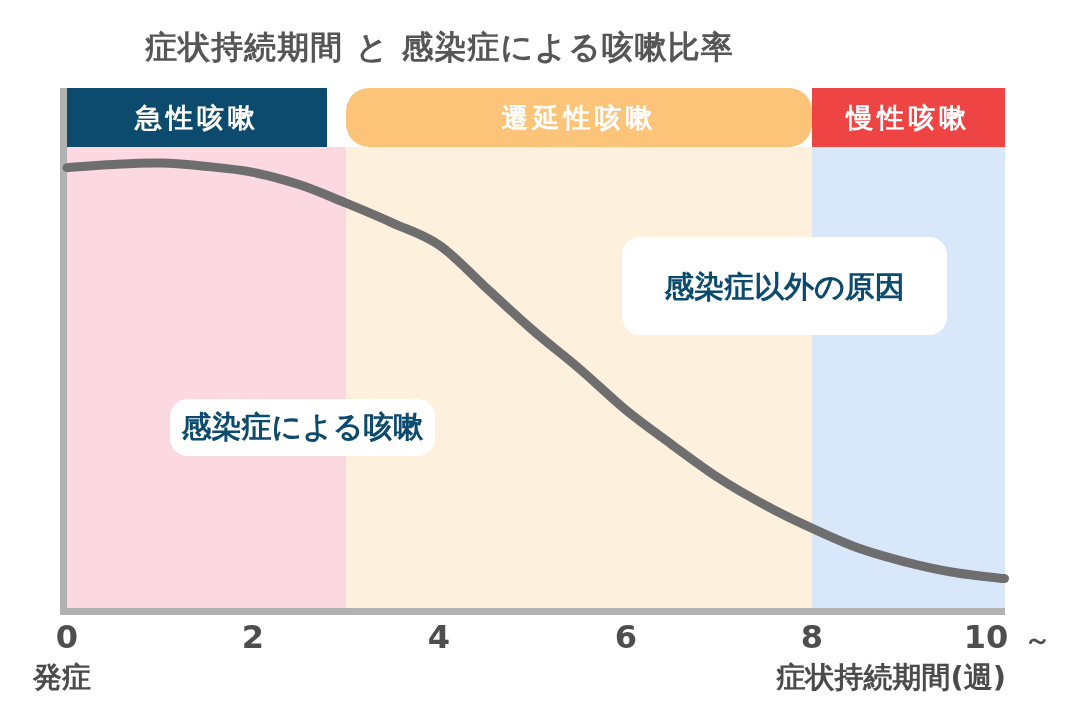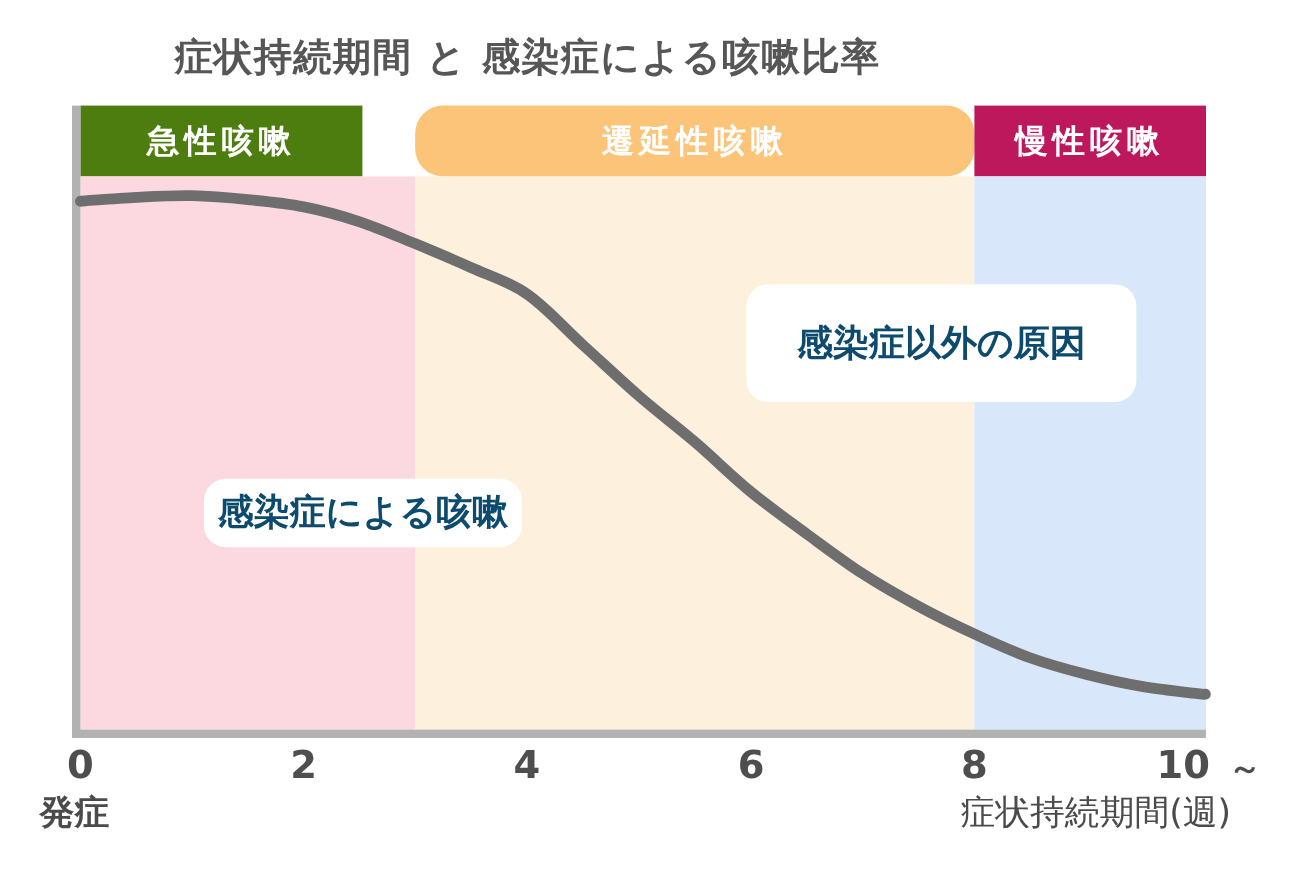--- a/index.html
+++ b/index.html
@@ -29,34 +29,34 @@
   .box-infection{left:170px;top:399px;width:265px;height:57px;font-size:30px;}
   .box-non-infection{left:622px;top:237px;width:325px;height:98px;font-size:30px;line-height:45px;}
   .tick{
     position:absolute;top:618px;transform:translateX(-50%);
     font-size:32px;font-weight:600;color:#4e4e4e;
   }
   .tick-0{left:67px;} .tick-1{left:253px;} .tick-2{left:439px;}
   .tick-3{left:626px;} .tick-4{left:812px;} .tick-5{left:962px;margin-left:24px;}
   .tick-tilde{position:absolute;left:1024px;top:622px;font-size:27px;font-weight:600;color:#4e4e4e;}
   .origin-label{position:absolute;left:33px;top:658px;font-size:29px;font-weight:600;color:#4b4b4b;}
-  .xaxis-label{position:absolute;right:54px;top:658px;font-size:29px;font-weight:400;color:#4b4b4b;}
+  .xaxis-label{position:absolute;right:74px;top:658px;font-size:29px;font-weight:700;color:#4b4b4b;}
 </style>
 </head>
 <body>
 
 <div class="chart-title">症状持続期間 と 感染症による咳嗽比率</div>
 
-<div class="band-header b0" style="left: 67px; width: 235px; background: #4d7c0f;">
+<div class="band-header b0" style="left: 67px; width: 260px; background: #0c4a6e;">
   <span>急性咳嗽</span>
 </div>
 <div class="band-header b1" style="left: 346.3px; width: 465.5px; background: rgb(251, 196, 120); border-radius: 23px;">
   <span>遷延性咳嗽</span>
 </div>
-<div class="band-header b2" style="left: 811.8px; width: 192.717px; background: #be185d;">
+<div class="band-header b2" style="left: 811.8px; width: 192.717px; background: #ef4444;">
   <span>慢性咳嗽</span>
 </div>
 
 <div class="band-body b0" style="left: 67px; width: 279.3px; background: rgb(252, 217, 224);"></div>
 <div class="band-body b1" style="left: 346.3px; width: 465.5px; background: rgb(253, 240, 220);"></div>
 <div class="band-body b2" style="left: 811.8px; width: 192.717px; background: rgb(216, 232, 250);"></div>
 
 <div class="y-axis"></div>
 <div class="x-axis"></div>
 

